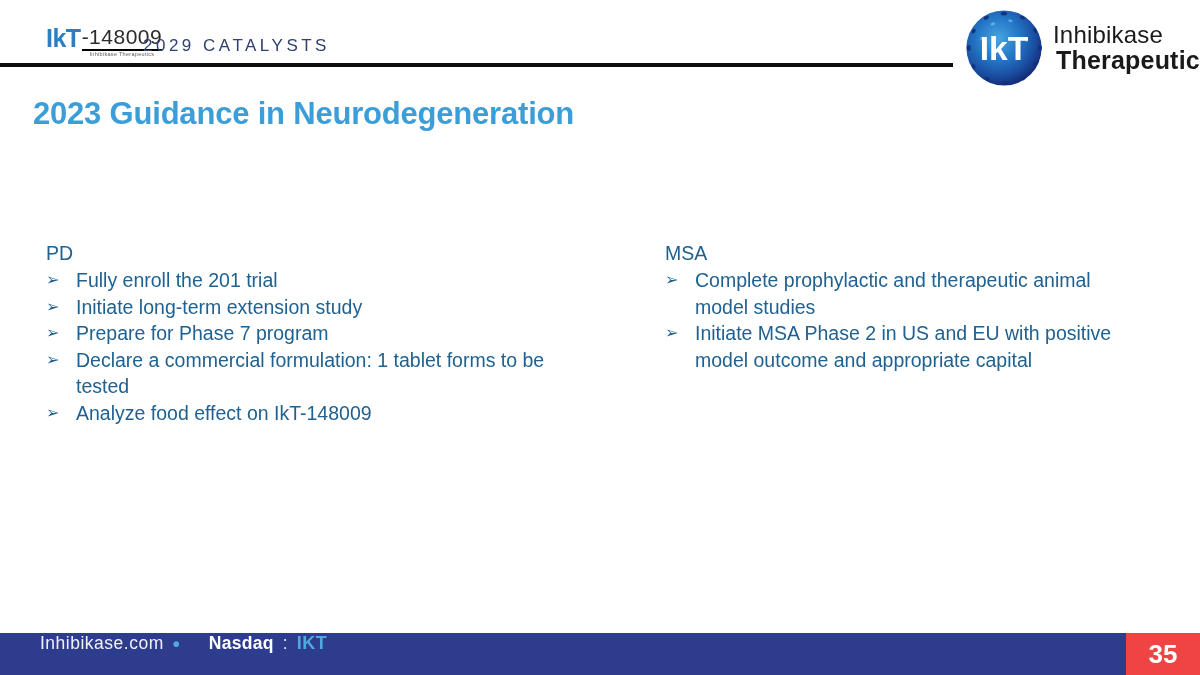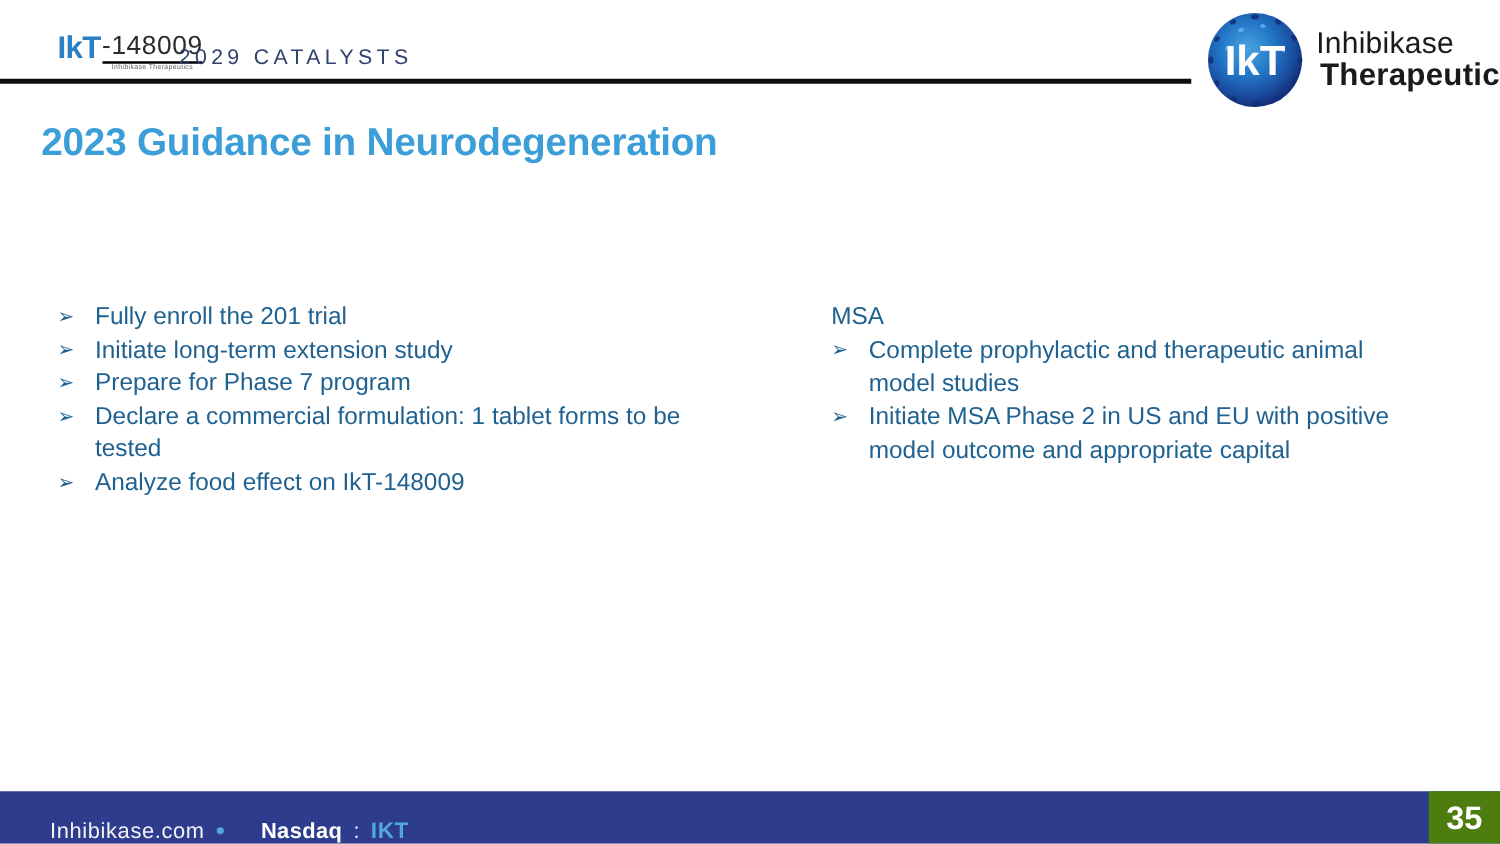--- a/index.html
+++ b/index.html
@@ -75,34 +75,34 @@
     font-family:"DejaVu Sans", sans-serif;
     font-size:16px;line-height:26.5px;
     color:#1F6190;
   }
   .bullet-text{flex:1;}
 
   
   .footer{
     position:absolute;left:0;bottom:0;
     width:100%;height:42px;background:#2E3C8D;
-    display:flex;align-items:flex-end;
+    display:flex;align-items:flex-start;
   }
   .footer-left{
     display:flex;align-items:center;gap:9px;
     margin-left:40px;white-space:nowrap;
   }
   .footer-site{color:#f2f2f5;font-size:17.5px;letter-spacing:0.5px;}
   .footer-dot{color:#4FA9DF;font-size:20px;font-weight:bold;line-height:1;}
   .footer-nasdaq{color:#ffffff;font-size:17.5px;font-weight:bold;letter-spacing:0.3px;margin-left:20px;}
   .footer-colon{color:#e8e8f0;font-size:17.5px;}
   .footer-ticker{color:#4FA9DF;font-size:18px;font-weight:bold;letter-spacing:0.5px;}
   .page-box{
     position:absolute;right:0;top:0;
-    width:57px;height:100%;background:#4d7c0f;
+    width:74px;height:100%;background:#ef4444;
     display:flex;align-items:center;justify-content:center;
   }
   .page-num{color:#ffffff;font-size:26px;font-weight:bold;}
 </style>
 </head>
 <body>
 
 <div class="slide">
 
   <div class="logo-left">
@@ -154,20 +154,21 @@
       <div class="brand-name">Inhibikase</div>
       <div class="brand-sub">Therapeutics</div>
     </div>
   </div>
 
   <h1 class="page-title">2023 Guidance in Neurodegeneration</h1>
 
   <main class="columns">
 
     <section class="col col-left">
+      <div class="col-heading">PD</div>
       <ul class="bullet-list">
         <li>
           <span class="arrow">➢</span>
           <span class="bullet-text">Fully enroll the 201 trial</span>
         </li>
         <li>
           <span class="arrow">➢</span>
           <span class="bullet-text">Initiate long-term extension study</span>
         </li>
         <li>

